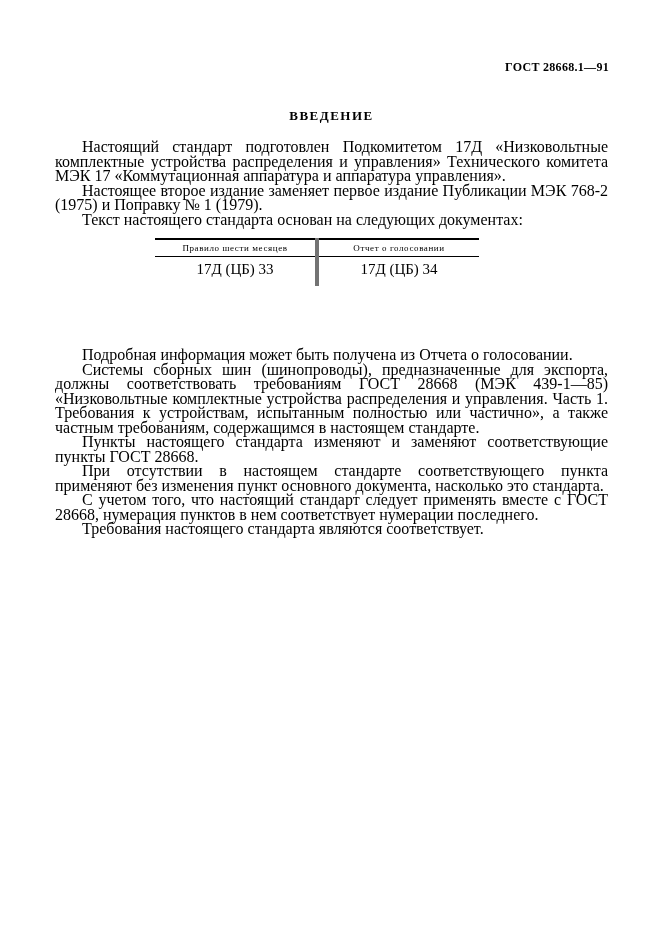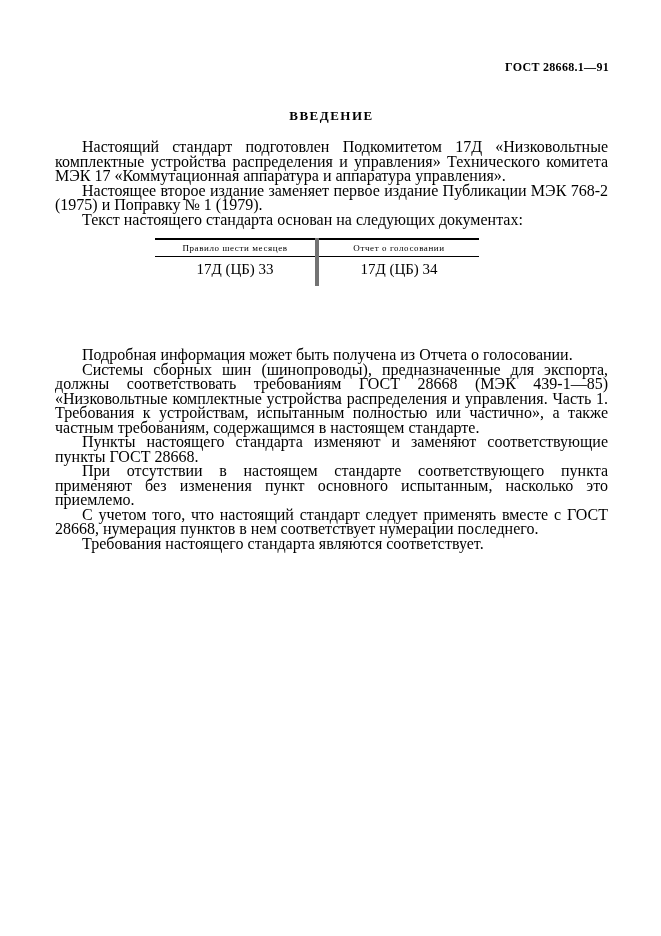--- a/index.html
+++ b/index.html
@@ -103,18 +103,18 @@
           </tr>
         </tbody>
       </table>
     </div>
 
     <div class="gap-after-table"></div>
 
     <p class="para">Подробная информация может быть получена из Отчета о голосовании.</p>
     <p class="para">Системы сборных шин (шинопроводы), предназначенные для экспорта, должны соответствовать требованиям ГОСТ 28668 (МЭК 439-1—85) «Низковольтные комплектные устройства распределения и управления. Часть 1. Требования к устройствам, испытанным полностью или частично», а также частным требованиям, содержащимся в настоящем стандарте.</p>
     <p class="para">Пункты настоящего стандарта изменяют и заменяют соответствующие пункты ГОСТ 28668.</p>
-    <p class="para">При отсутствии в настоящем стандарте соответствующего пункта применяют без изменения пункт основного испытанным, насколько это приемлемо.</p>
+    <p class="para">При отсутствии в настоящем стандарте соответствующего пункта применяют без изменения пункт основного документа, насколько это стандарта.</p>
     <p class="para">С учетом того, что настоящий стандарт следует применять вместе с ГОСТ 28668, нумерация пунктов в нем соответствует нумерации последнего.</p>
     <p class="para">Требования настоящего стандарта являются соответствует.</p>
 
   </div>
 </div>
 
 </body></html>

